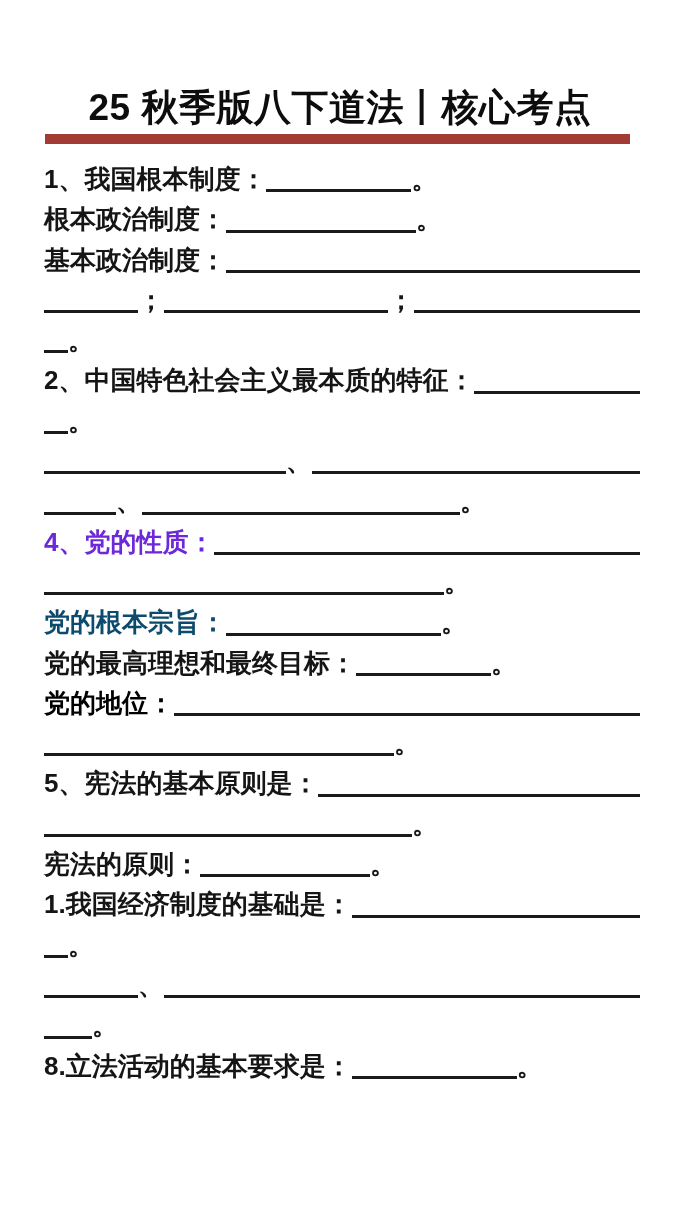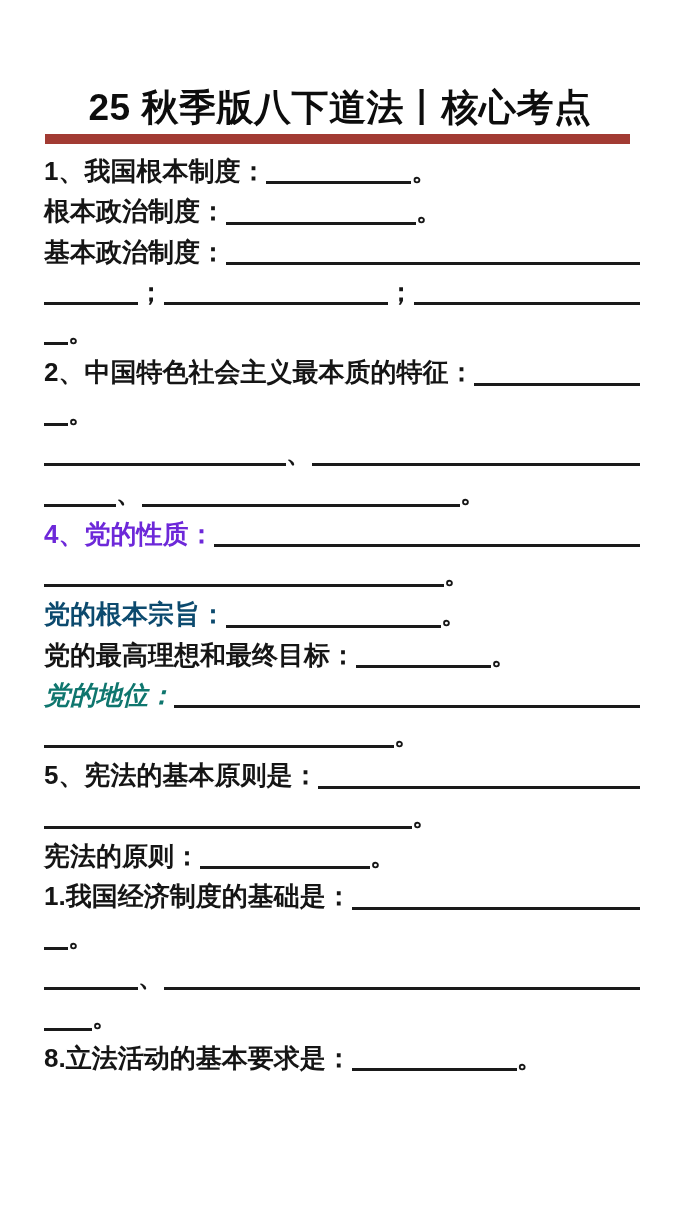--- a/index.html
+++ b/index.html
@@ -40,21 +40,21 @@
     color: #0d0d0d;
     white-space: nowrap;
   }
   .divider {
     margin-left: 45px;
     margin-top: 4px;
     width: 585px;
     height: 10px;
   }
   .ws {
-    margin-top: 6px;
+    margin-top: 14px;
     padding-left: 44px;
     padding-right: 40px;
   }
   .ws-line {
     display: flex;
     align-items: flex-end;
     height: 40.3px;
     box-sizing: border-box;
     padding-bottom: 5px;
     font-size: 26px;
@@ -91,21 +91,21 @@
       <div class="ws-line"><span class="seg-blank" style="border-bottom-color: rgb(26, 26, 26); width: 94px;"></span><span class="seg-text" style="color: rgb(21, 21, 21);">；</span><span class="seg-blank" style="border-bottom-color: rgb(26, 26, 26); width: 224px;"></span><span class="seg-text" style="color: rgb(21, 21, 21);">；</span><span class="seg-blank fill" style="border-bottom-color: rgb(26, 26, 26);"></span></div>
       <div class="ws-line"><span class="seg-blank" style="border-bottom-color: rgb(26, 26, 26); width: 24px;"></span><span class="seg-text" style="color: rgb(21, 21, 21);">。</span></div>
       <div class="ws-line"><span class="seg-text" style="color: rgb(21, 21, 21);">2、中国特色社会主义最本质的特征：</span><span class="seg-blank fill" style="border-bottom-color: rgb(26, 26, 26);"></span></div>
       <div class="ws-line"><span class="seg-blank" style="border-bottom-color: rgb(26, 26, 26); width: 24px;"></span><span class="seg-text" style="color: rgb(21, 21, 21);">。</span></div>
       <div class="ws-line"><span class="seg-blank" style="border-bottom-color: rgb(26, 26, 26); width: 242px;"></span><span class="seg-text" style="color: rgb(21, 21, 21);">、</span><span class="seg-blank fill" style="border-bottom-color: rgb(26, 26, 26);"></span></div>
       <div class="ws-line"><span class="seg-blank" style="border-bottom-color: rgb(26, 26, 26); width: 72px;"></span><span class="seg-text" style="color: rgb(21, 21, 21);">、</span><span class="seg-blank" style="border-bottom-color: rgb(26, 26, 26); width: 318px;"></span><span class="seg-text" style="color: rgb(21, 21, 21);">。</span></div>
       <div class="ws-line"><span class="seg-text" style="color: #6d28d9;">4、党的性质：</span><span class="seg-blank fill" style="border-bottom-color: rgb(26, 26, 26);"></span></div>
       <div class="ws-line"><span class="seg-blank" style="border-bottom-color: rgb(26, 26, 26); width: 400px;"></span><span class="seg-text" style="color: rgb(21, 21, 21);">。</span></div>
       <div class="ws-line"><span class="seg-text" style="color: #0c4a6e;">党的根本宗旨：</span><span class="seg-blank" style="border-bottom-color: rgb(26, 26, 26); width: 215px;"></span><span class="seg-text" style="color: rgb(21, 21, 21);">。</span></div>
       <div class="ws-line"><span class="seg-text" style="color: rgb(21, 21, 21);">党的最高理想和最终目标：</span><span class="seg-blank" style="border-bottom-color: rgb(26, 26, 26); width: 135px;"></span><span class="seg-text" style="color: rgb(21, 21, 21);">。</span></div>
-      <div class="ws-line"><span class="seg-text" style="color: #0f766e; font-style: italic;">党的地位：</span><span class="seg-blank fill" style="border-bottom-color: rgb(26, 26, 26);"></span></div>
+      <div class="ws-line"><span class="seg-text" style="color: #000000;">党的地位：</span><span class="seg-blank fill" style="border-bottom-color: rgb(26, 26, 26);"></span></div>
       <div class="ws-line"><span class="seg-blank" style="border-bottom-color: rgb(26, 26, 26); width: 350px;"></span><span class="seg-text" style="color: rgb(21, 21, 21);">。</span></div>
       <div class="ws-line"><span class="seg-text" style="color: rgb(21, 21, 21);">5、宪法的基本原则是：</span><span class="seg-blank fill" style="border-bottom-color: rgb(26, 26, 26);"></span></div>
       <div class="ws-line"><span class="seg-blank" style="border-bottom-color: rgb(26, 26, 26); width: 368px;"></span><span class="seg-text" style="color: rgb(21, 21, 21);">。</span></div>
       <div class="ws-line"><span class="seg-text" style="color: rgb(21, 21, 21);">宪法的原则：</span><span class="seg-blank" style="border-bottom-color: rgb(26, 26, 26); width: 170px;"></span><span class="seg-text" style="color: rgb(21, 21, 21);">。</span></div>
       <div class="ws-line"><span class="seg-text" style="color: rgb(21, 21, 21);">1.我国经济制度的基础是：</span><span class="seg-blank fill" style="border-bottom-color: rgb(26, 26, 26);"></span></div>
       <div class="ws-line"><span class="seg-blank" style="border-bottom-color: rgb(26, 26, 26); width: 24px;"></span><span class="seg-text" style="color: rgb(21, 21, 21);">。</span></div>
       <div class="ws-line"><span class="seg-blank" style="border-bottom-color: rgb(26, 26, 26); width: 94px;"></span><span class="seg-text" style="color: rgb(21, 21, 21);">、</span><span class="seg-blank fill" style="border-bottom-color: rgb(26, 26, 26);"></span></div>
       <div class="ws-line"><span class="seg-blank" style="border-bottom-color: rgb(26, 26, 26); width: 48px;"></span><span class="seg-text" style="color: rgb(21, 21, 21);">。</span></div>
       <div class="ws-line"><span class="seg-text" style="color: rgb(21, 21, 21);">8.立法活动的基本要求是：</span><span class="seg-blank" style="border-bottom-color: rgb(26, 26, 26); width: 165px;"></span><span class="seg-text" style="color: rgb(21, 21, 21);">。</span></div>
     </main>

